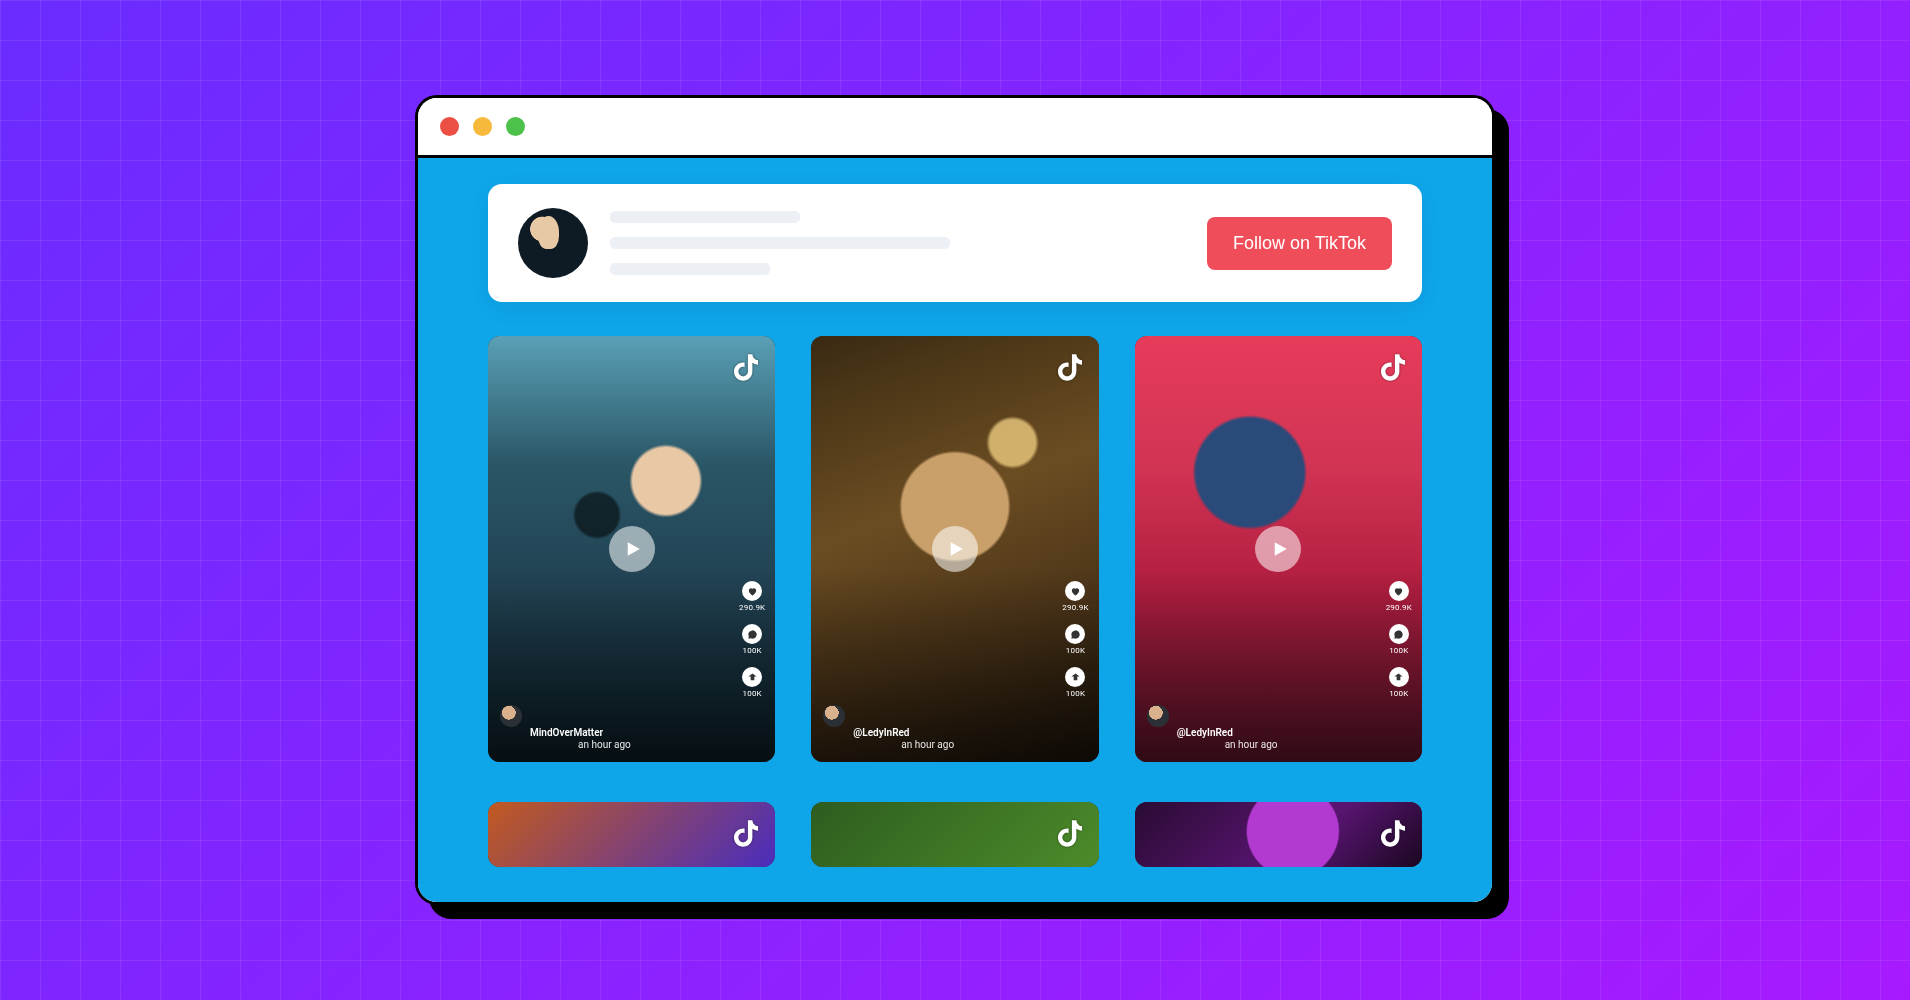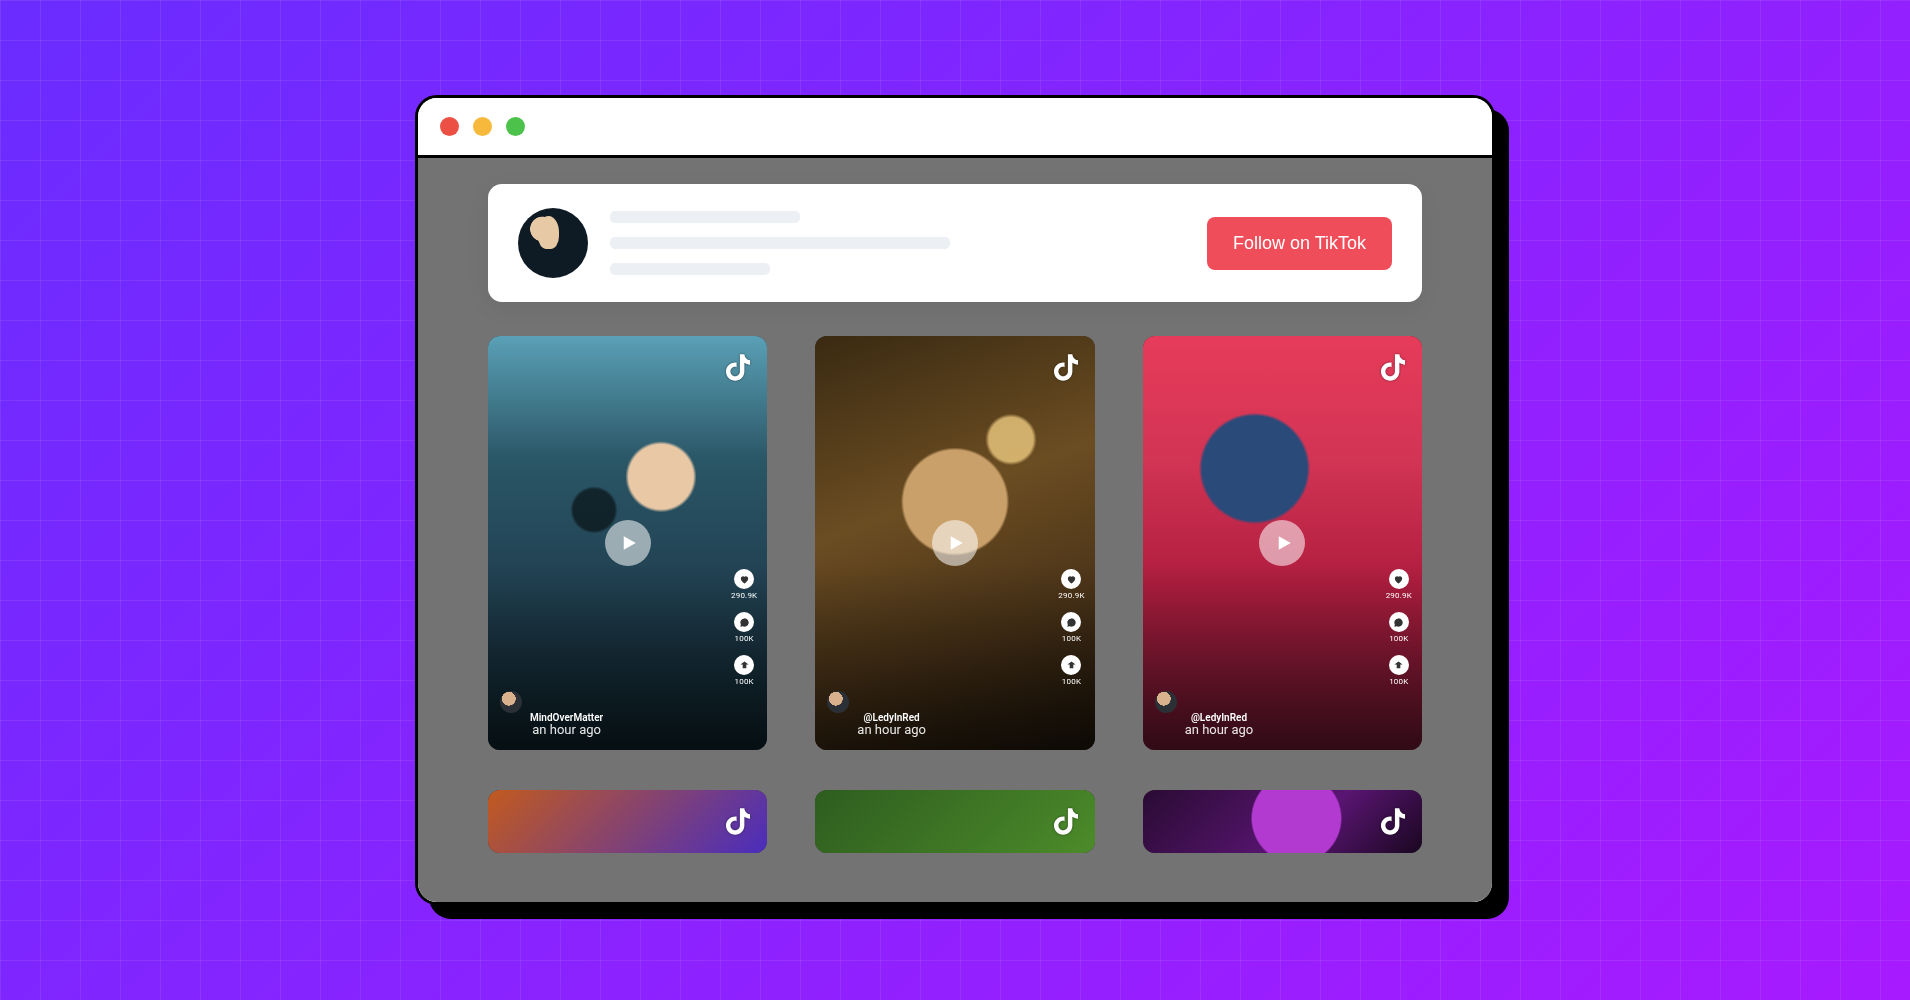--- a/index.html
+++ b/index.html
@@ -43,21 +43,21 @@
   .traffic {
     width: 19px; height: 19px; border-radius: 50%;
   }
   .traffic.red    { background: #ec5044; }
   .traffic.yellow { background: #f6b93b; }
   .traffic.green  { background: #4cc24a; }
   .content {
     flex: 1;
     padding: 26px 70px 0 70px;
     overflow: hidden;
-    background: #737373;
+    background: #0ea5e9;
   }
   .profile-card {
     background: #fff;
     border-radius: 14px;
     box-shadow: 0 6px 24px rgba(0,0,0,0.06);
     padding: 24px 30px;
     display: flex; align-items: center;
     gap: 22px;
     margin-bottom: 34px;
   }
@@ -76,22 +76,21 @@
   .skel.a { width: 190px; }
   .skel.b { width: 340px; }
   .skel.c { width: 160px; }
   .follow-btn {
     background:#ef4d5a; color:#fff; border:none; border-radius:8px;
     padding: 16px 26px; font-size:18px; font-weight:500; cursor:pointer;
     flex: 0 0 auto;
   }
   .grid {
     display:grid; grid-template-columns: repeat(3, 1fr);
-    gap: 48px;
-    text-align: center;
+    gap: 36px;
   }
   .tile {
     position:relative; aspect-ratio: 267/396; border-radius:12px; overflow:hidden;
     background:#333; color:#fff; cursor:pointer;
   }
   .tile .thumb { position:absolute; inset:0; }
   .thumb.t1 { background:
       radial-gradient(circle at 38% 42%, rgba(0,0,0,0.55) 0 7%, transparent 8%),
       radial-gradient(circle at 62% 34%, #e9c8a6 0 10%, transparent 11%),
       linear-gradient(180deg, #5aa0b6 0%, #2a5666 30%, #214152 60%, #0d2129 100%);
@@ -140,21 +139,21 @@
     position:absolute; left:12px; bottom:12px; right:70px;
     display:flex; align-items:center; gap:8px;
   }
   .meta .mav {
     width:22px; height:22px; border-radius:50%;
     background: radial-gradient(circle at 40% 35%, #d9b18c 0 35%, #2b2f36 36% 100%);
     flex:0 0 auto;
   }
   .meta .txt { display:flex; flex-direction:column; line-height:1.15; }
   .meta .user { font-size:10px; font-weight:600;margin-top:46px; }
-  .meta .time { font-size:13px; opacity:0.9; }
+  .meta .time { font-size:10px; opacity:0.9;margin-left:48px; }
   .row2 .tile { aspect-ratio: 267/60; }
 </style>
 </head>
 <body>
 <div class="bg-grid"></div>
 
 <div class="stage">
   <div class="browser">
     <div class="titlebar">
       <span class="traffic red"></span>

